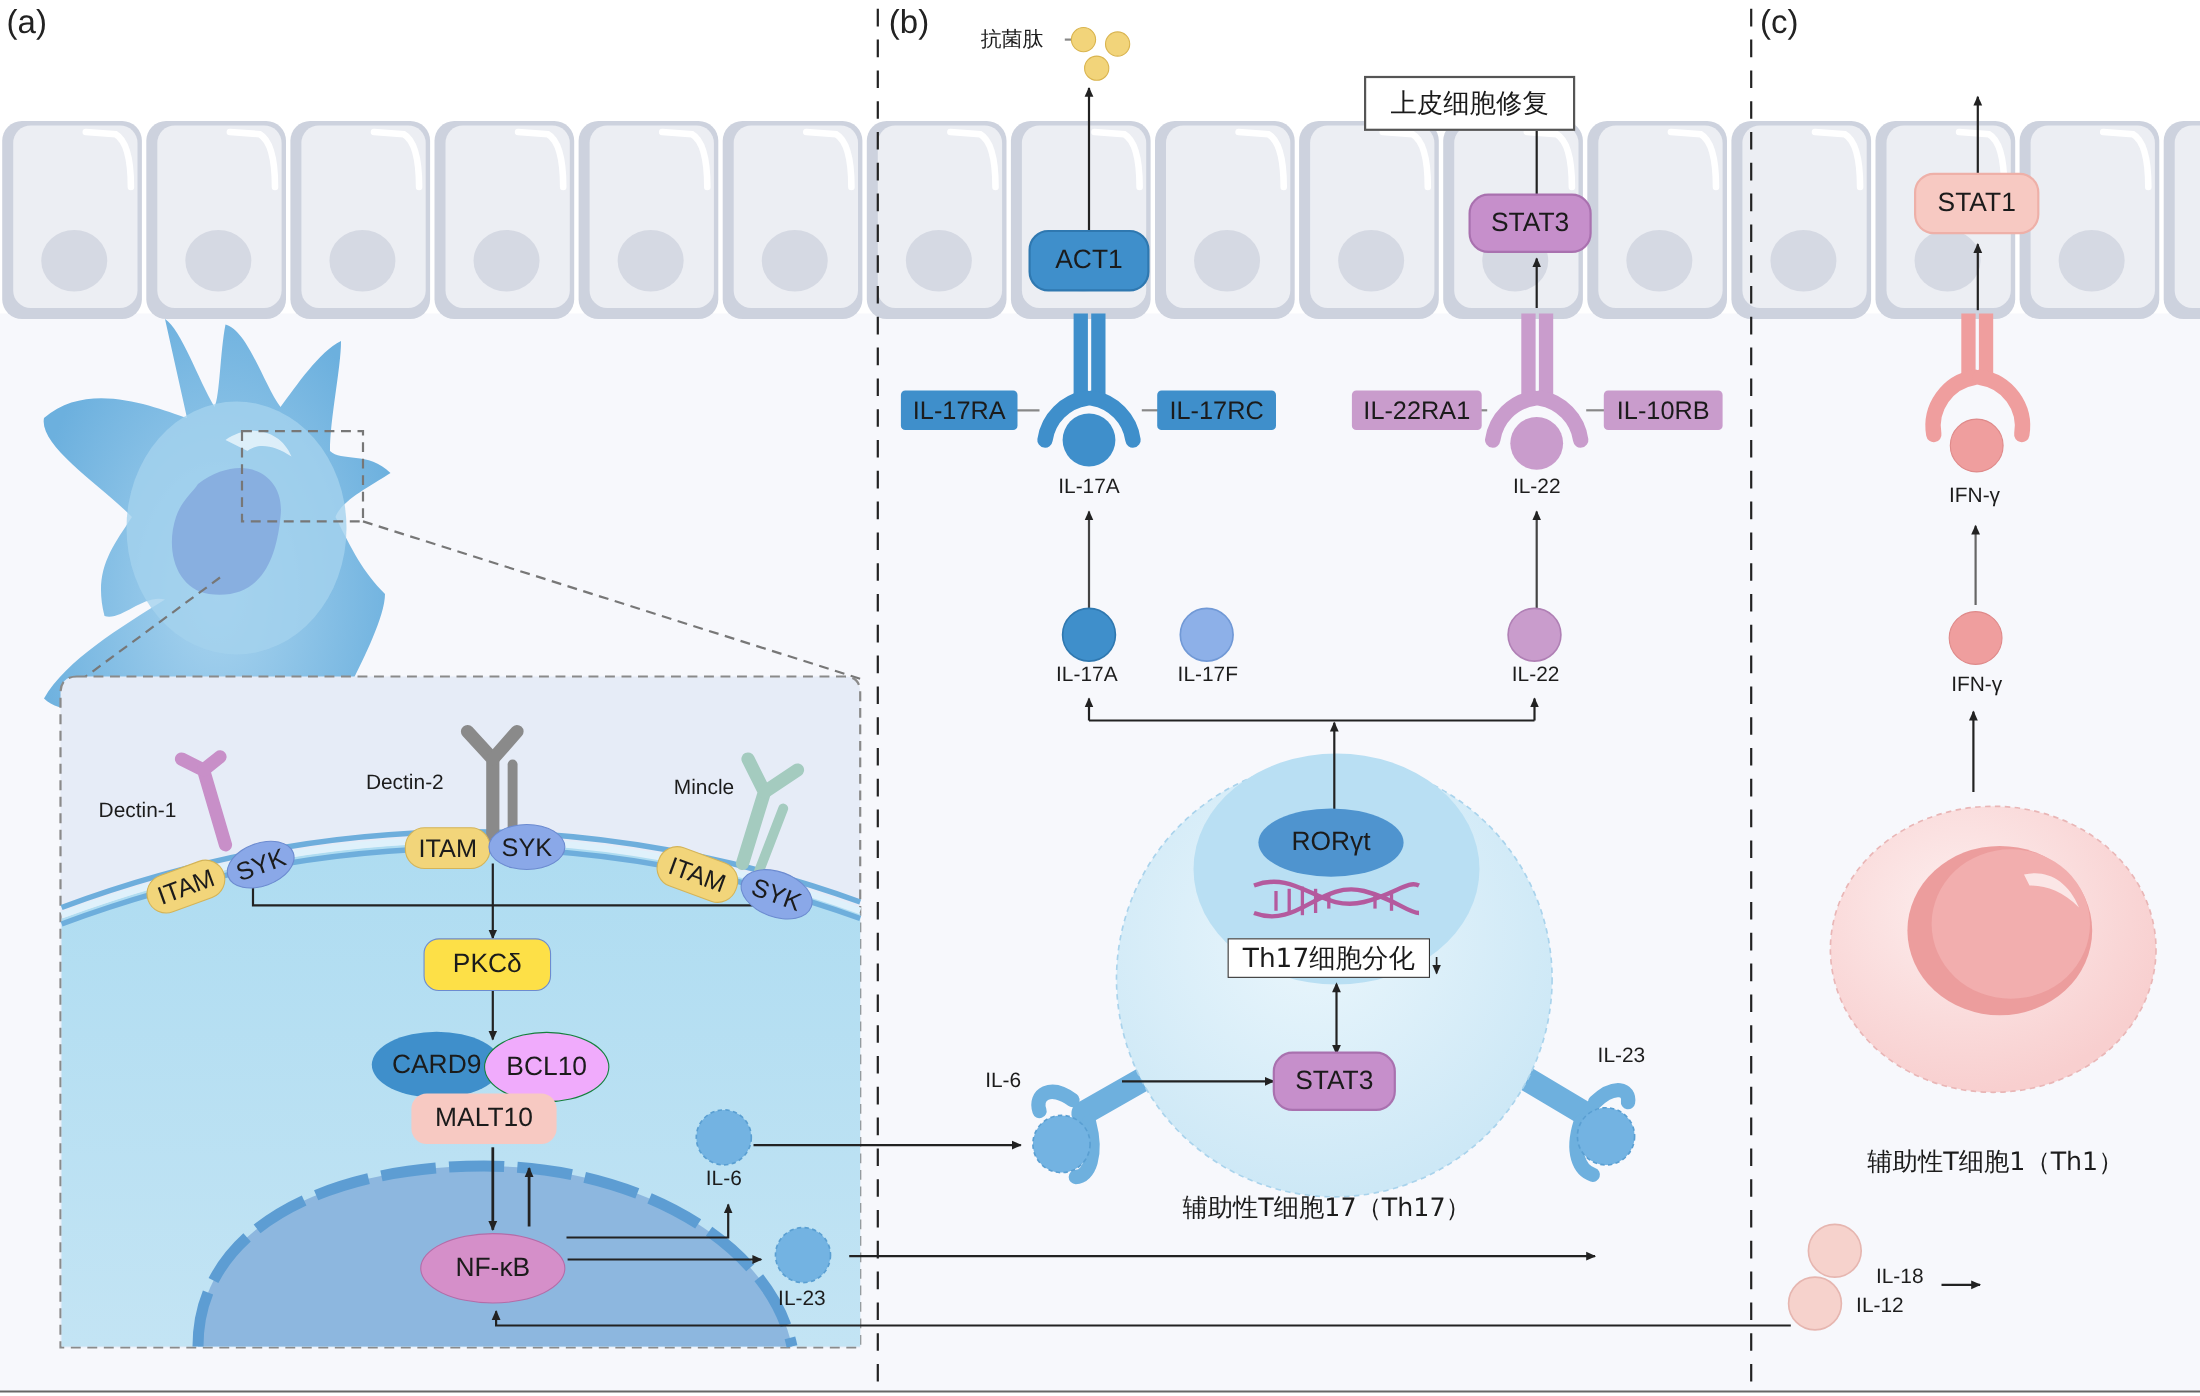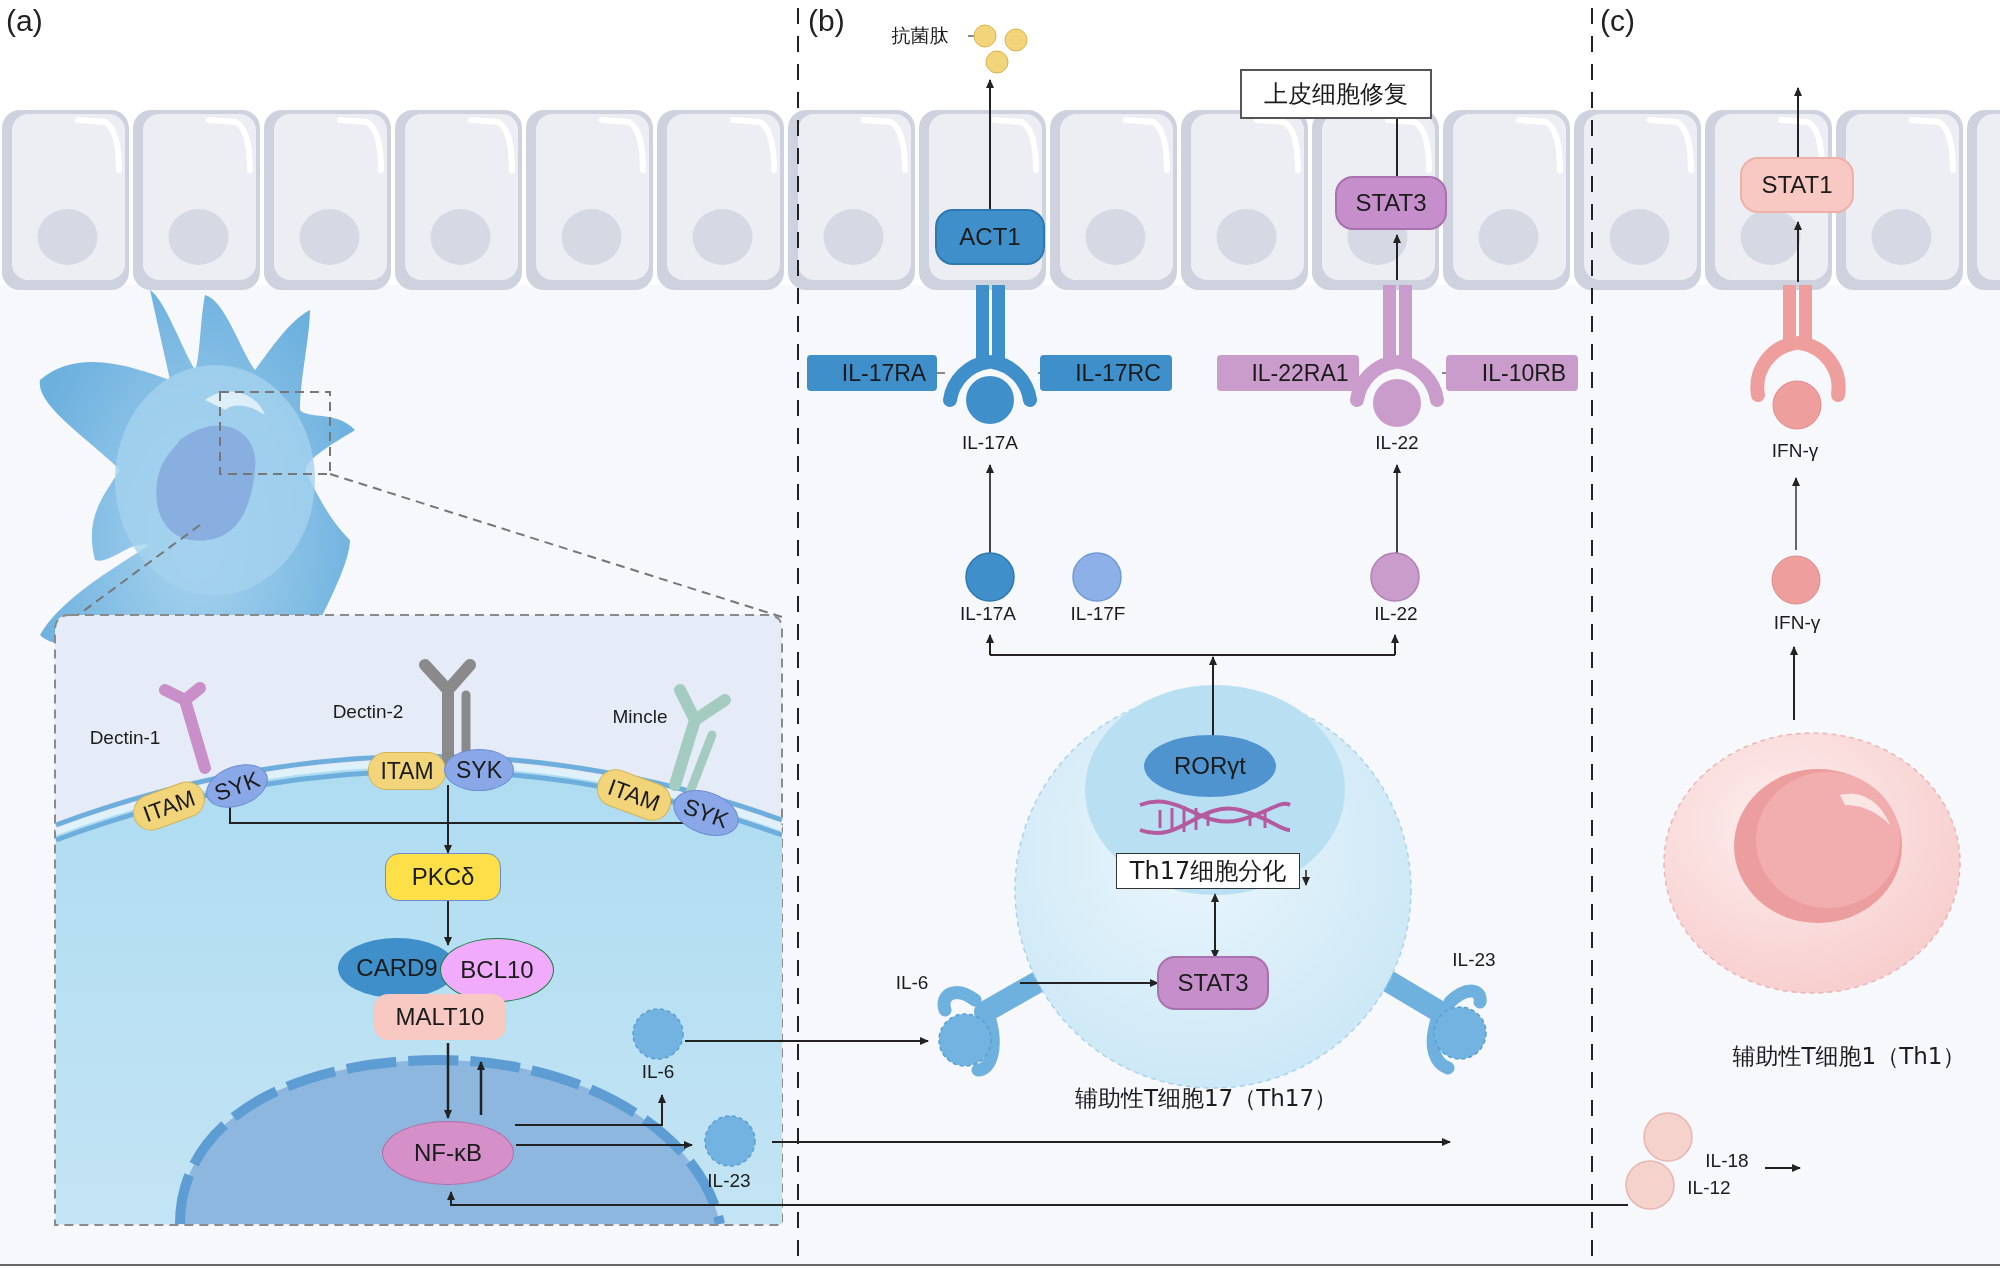--- a/index.html
+++ b/index.html
@@ -1,21 +1,21 @@
 <!DOCTYPE html>
 <html><head>
 <meta charset="utf-8">
 <style>
   html, body { margin:0; padding:0; background:#ffffff; }
   body { width:2000px; height:1269px; position:relative; overflow:hidden; font-family:"Liberation Sans", "DejaVu Sans", sans-serif; color:#1a1a1a; }
   #stage { position:absolute; left:0; top:0; width:2000px; height:1269px; }
   .lbl { position:absolute; font-size:19px; color:#1c1c1c; white-space:nowrap; transform:translate(-50%,-50%); font-family:"Liberation Sans","DejaVu Sans",sans-serif; }
   .panel-label { position:absolute; font-size:30px; color:#222; font-family:"Liberation Sans","DejaVu Sans",sans-serif; }
   .pill { position:absolute; display:flex; align-items:center; justify-content:center; font-size:24px; color:#1b1b1b; transform:translate(-50%,-50%); border-radius:18px; white-space:nowrap; font-family:"Liberation Sans","DejaVu Sans",sans-serif; }
-  .rect-tag { position:absolute; display:flex; align-items:center; justify-content:center; font-size:23px; color:#1b1b1b; transform:translate(-50%,-50%); border-radius:4px; white-space:nowrap; font-family:"Liberation Sans","DejaVu Sans",sans-serif;padding-left:24px; }
+  .rect-tag { position:absolute; display:flex; align-items:center; justify-content:center; font-size:23px; color:#1b1b1b; transform:translate(-50%,-50%); border-radius:4px; white-space:nowrap; font-family:"Liberation Sans","DejaVu Sans",sans-serif; }
   .box { position:absolute; display:flex; align-items:center; justify-content:center; font-size:24px; background:#fff; border:2px solid #555; transform:translate(-50%,-50%); white-space:nowrap; font-family:"DejaVu Sans",sans-serif; }
   .rot { position:absolute; display:flex; align-items:center; justify-content:center; font-size:23px; color:#1b1b1b; border-radius:18px; white-space:nowrap; }
 </style>
 </head>
 <body>
 
 <div id="stage">
 <svg width="2000" height="1269" viewBox="0 0 2000 1269" xmlns="http://www.w3.org/2000/svg">
   <defs>
     <marker id="arr" markerWidth="10" markerHeight="10" refX="8" refY="5" orient="auto" markerUnits="userSpaceOnUse">
@@ -352,16 +352,16 @@
 <div class="box" style="left:1208px;top:871px;width:182px;height:34px;border-width:1.5px;border-color:#333;">Th17细胞分化</div>
 <div class="pill" style="left:1213px;top:983px;width:108px;height:50px;background:#c68fcb;border:2px solid #a971af;border-radius:18px;">STAT3</div>
 <div class="lbl" style="left:912px;top:983px;">IL-6</div>
 <div class="lbl" style="left:1474px;top:960px;">IL-23</div>
 <div class="lbl" style="left:1206px;top:1098px;font-family:'DejaVu Sans',sans-serif;font-size:23px;">辅助性T细胞17（Th17）</div>
 
 
 <div class="pill" style="left:1797px;top:185px;width:110px;height:52px;background:#f7c9c2;border:2px solid #eeb0a8;border-radius:18px;">STAT1</div>
 <div class="lbl" style="left:1795px;top:451px;">IFN-γ</div>
 <div class="lbl" style="left:1797px;top:623px;">IFN-γ</div>
-<div class="lbl" style="left:1814px;top:1056px;font-family:'DejaVu Sans',sans-serif;font-size:23px;margin-left:35px;">辅助性T细胞1（Th1）</div>
+<div class="lbl" style="left:1814px;top:1056px;font-family:'DejaVu Sans',sans-serif;font-size:23px;">辅助性T细胞1（Th1）</div>
 <div class="lbl" style="left:1727px;top:1138px;margin-top:23px;">IL-18</div>
 <div class="lbl" style="left:1709px;top:1188px;">IL-12</div>
 </div>
 
 </body></html>

